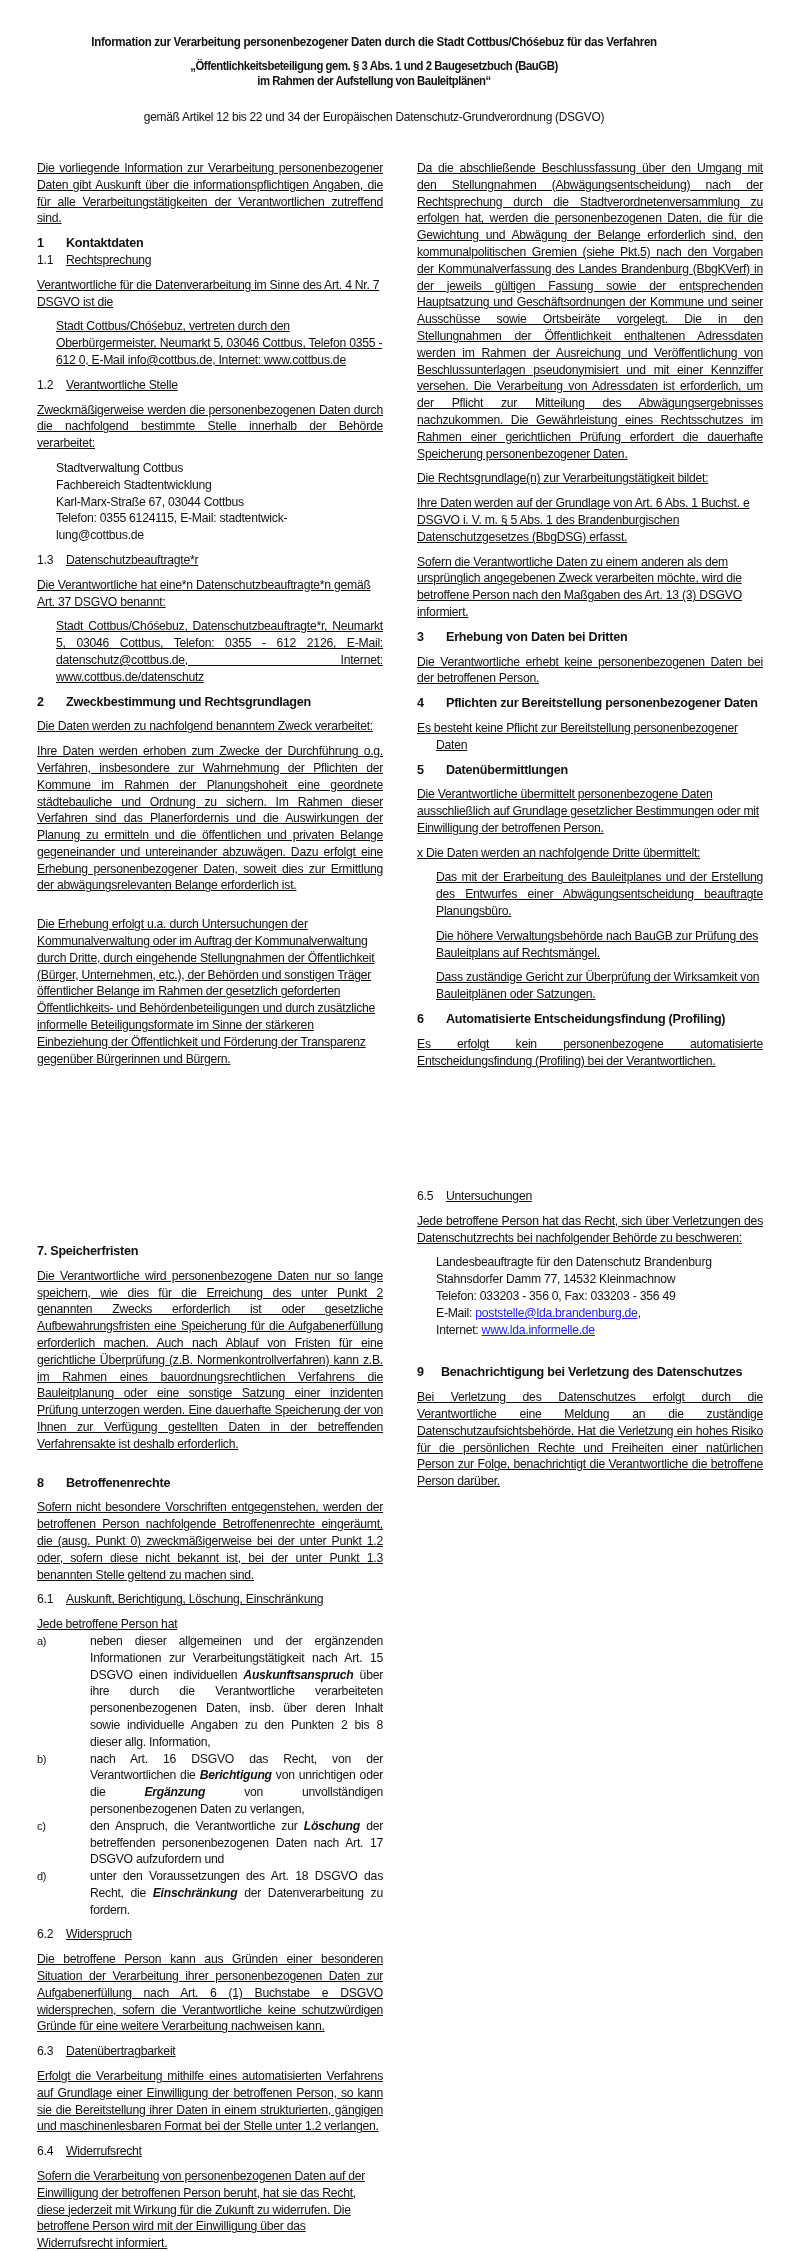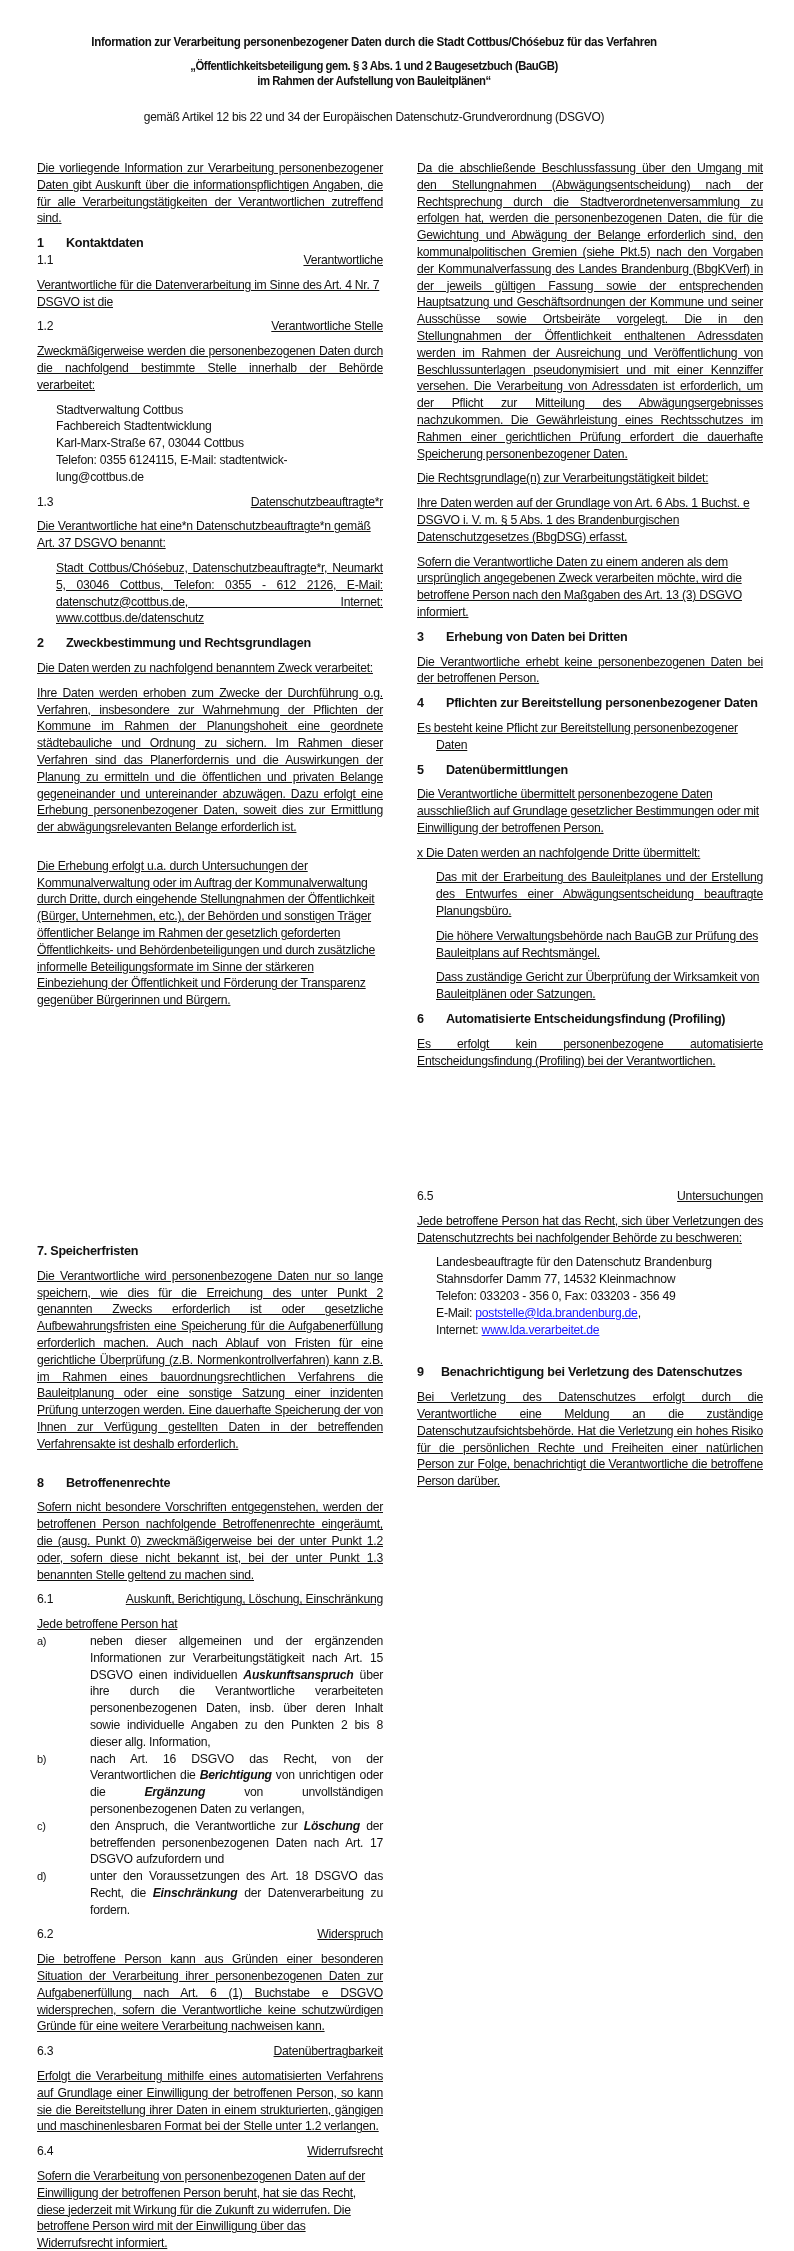--- a/index.html
+++ b/index.html
@@ -9,21 +9,21 @@
   .h-title { font-family:"Liberation Sans", sans-serif; font-weight:bold; font-size:12.6px;
              letter-spacing:-0.35px; transform:scaleX(0.92); line-height:16px; margin:0; }
   .h-sub { font-weight:bold; font-size:12.6px; letter-spacing:-0.5px; line-height:15px; margin-top:9px; transform:scaleX(0.9); }
   .h-gem { font-size:12.6px; letter-spacing:-0.3px; margin-top:21px; transform:scaleX(0.95); }
   .col { position:absolute; width:346px; font-size:12.2px; line-height:16.8px; letter-spacing:-0.25px; }
   .col p { margin:0 0 8px 0;text-decoration:underline; }
   .just { text-align:justify; }
   .indent { padding-left:19px; margin-bottom:8px !important; }
   .sec { font-weight:bold; font-size:12.6px; margin:0 0 8px 0 !important; display:flex; }
   .sec .num { width:29px; flex:none; }
-  .sub { margin:0 0 8px 0 !important; display:flex;justify-content:space-between; }
+  .sub { margin:0 0 8px 0 !important; display:flex; }
   .sub .num { width:29px; flex:none; }
   .sub .lbl { text-decoration:underline; }
   .li { display:flex; margin:0 !important; }
   .li .mk { width:13px; flex:none; font-size:11px; }
   .li .tx { flex:1; text-align:justify;margin-left:40px; }
   a.lnk { color:#1a1aff; text-decoration:underline; }
   .gap { height:14px; }
 </style>
 </head>
 <body>
@@ -36,23 +36,24 @@
 </div>
 
 <div class="col" style="left:37px; top:160px;">
   <p class="just">Die vorliegende Information zur Verarbeitung personenbezogener Daten gibt Auskunft über die informationspflichtigen Angaben, die für alle Verarbeitungstätigkeiten der Verantwortlichen zutreffend sind.</p>
   <div class="sec" style="margin-bottom:0 !important">
     <span class="num">1</span>
     <span>Kontaktdaten</span>
   </div>
   <div class="sub">
     <span class="num">1.1</span>
-    <span class="lbl">Verantwortliche</span>
+    <span class="lbl">Rechtsprechung</span>
   </div>
   <p>Verantwortliche für die Datenverarbeitung im Sinne des Art. 4 Nr. 7 DSGVO ist die</p>
+  <p class="indent">Stadt Cottbus/Chóśebuz, vertreten durch den Oberbürgermeister, Neumarkt 5, 03046 Cottbus, Telefon 0355 - 612 0, E-Mail info@cottbus.de, Internet:  www.cottbus.de</p>
   <div class="sub">
     <span class="num">1.2</span>
     <span class="lbl">Verantwortliche Stelle</span>
   </div>
   <p class="just">Zweckmäßigerweise werden die personenbezogenen Daten durch die nachfolgend bestimmte Stelle innerhalb der Behörde verarbeitet:</p>
   <div class="indent" style="margin-bottom:8px">
     <div>Stadtverwaltung Cottbus</div>
     <div>Fachbereich Stadtentwicklung</div>
     <div>Karl-Marx-Straße 67, 03044 Cottbus</div>
     <div>Telefon: 0355 6124115, E-Mail: stadtentwick-</div>
@@ -158,21 +159,21 @@
   <div class="sub">
     <span class="num">6.5</span>
     <span class="lbl">Untersuchungen</span>
   </div>
   <p class="just">Jede betroffene Person hat das Recht, sich über Verletzungen des Datenschutzrechts bei nachfolgender Behörde zu beschweren:</p>
   <div class="indent">
     <div>Landesbeauftragte für den Datenschutz Brandenburg</div>
     <div>Stahnsdorfer Damm 77, 14532 Kleinmachnow</div>
     <div>Telefon: 033203 - 356 0, Fax: 033203 - 356 49</div>
     <div><span>E-Mail: </span><a class="lnk">poststelle@lda.brandenburg.de</a><span>,</span></div>
-    <div><span>Internet: </span><a class="lnk">www.lda.verarbeitet.de</a></div>
+    <div><span>Internet: </span><a class="lnk">www.lda.informelle.de</a></div>
   </div>
   <div class="gap" style="height:18px"></div>
   <div class="sec">
     <span class="num" style="width:24px">9</span>
     <span>Benachrichtigung bei Verletzung des Datenschutzes</span>
   </div>
   <p class="just">Bei Verletzung des Datenschutzes erfolgt durch die Verantwortliche eine Meldung an die zuständige Datenschutzaufsichtsbehörde. Hat die Verletzung ein hohes Risiko für die persönlichen Rechte und Freiheiten einer natürlichen Person zur Folge, benachrichtigt die Verantwortliche die betroffene Person darüber.</p>
 </div>
 
 </body></html>

